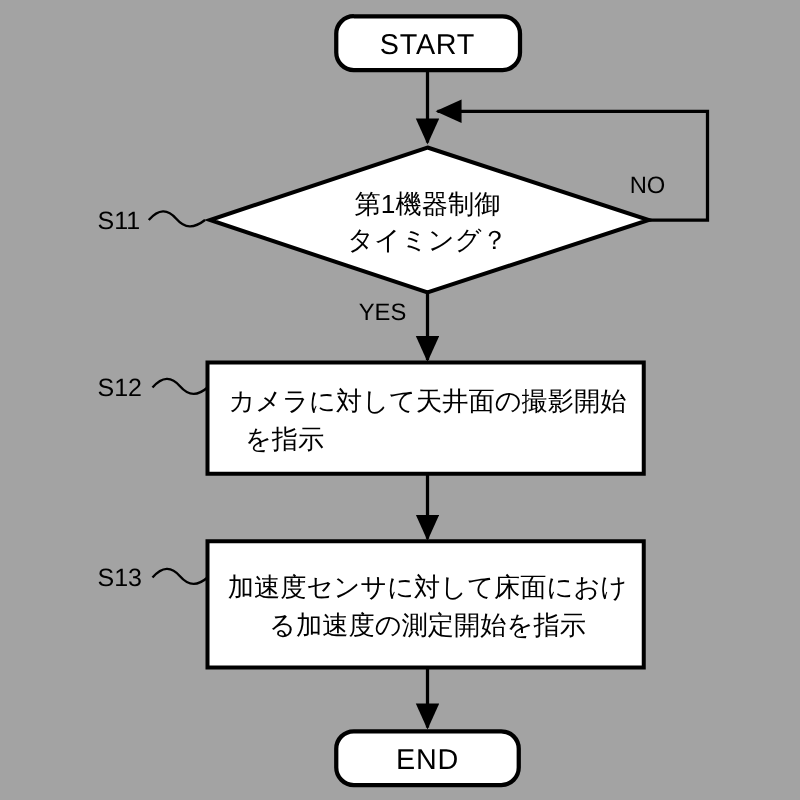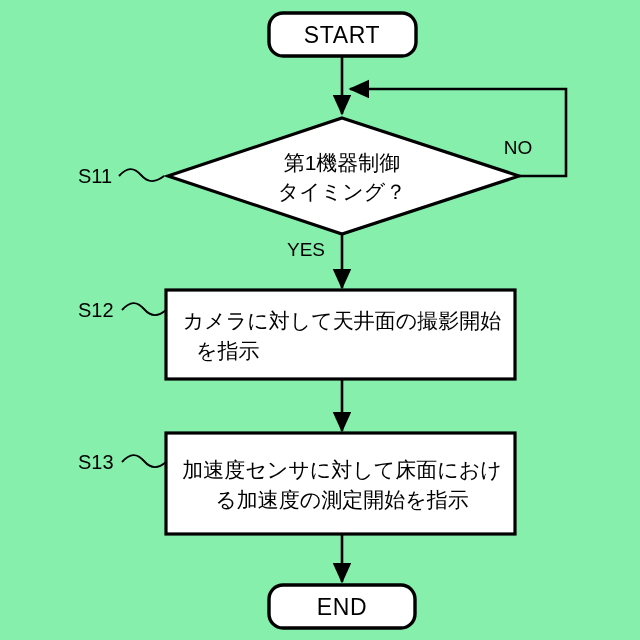--- a/index.html
+++ b/index.html
@@ -8,21 +8,21 @@
     padding: 0;
     background: #ffffff;
   }
   body {
     font-family: "Liberation Sans", "DejaVu Sans", sans-serif;
   }
   #canvas {
     position: relative;
     width: 640px;
     height: 640px;
-    background: #86efac;
+    background: #a3a3a3;
     overflow: hidden;
   }
   #flow-svg {
     position: absolute;
     left: 0;
     top: 0;
     width: 640px;
     height: 640px;
   }
   .shape-stroke {

